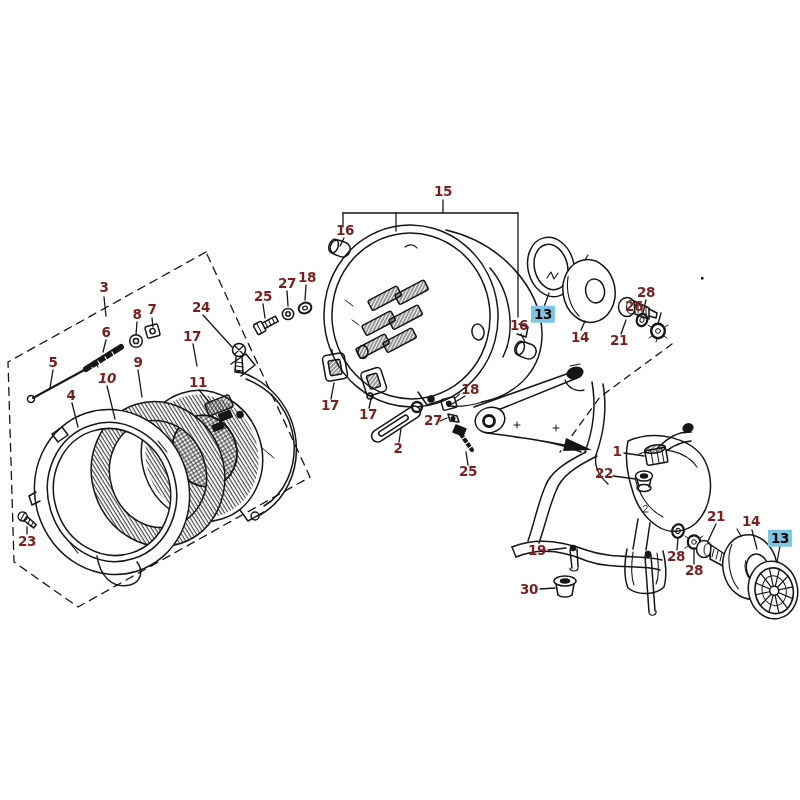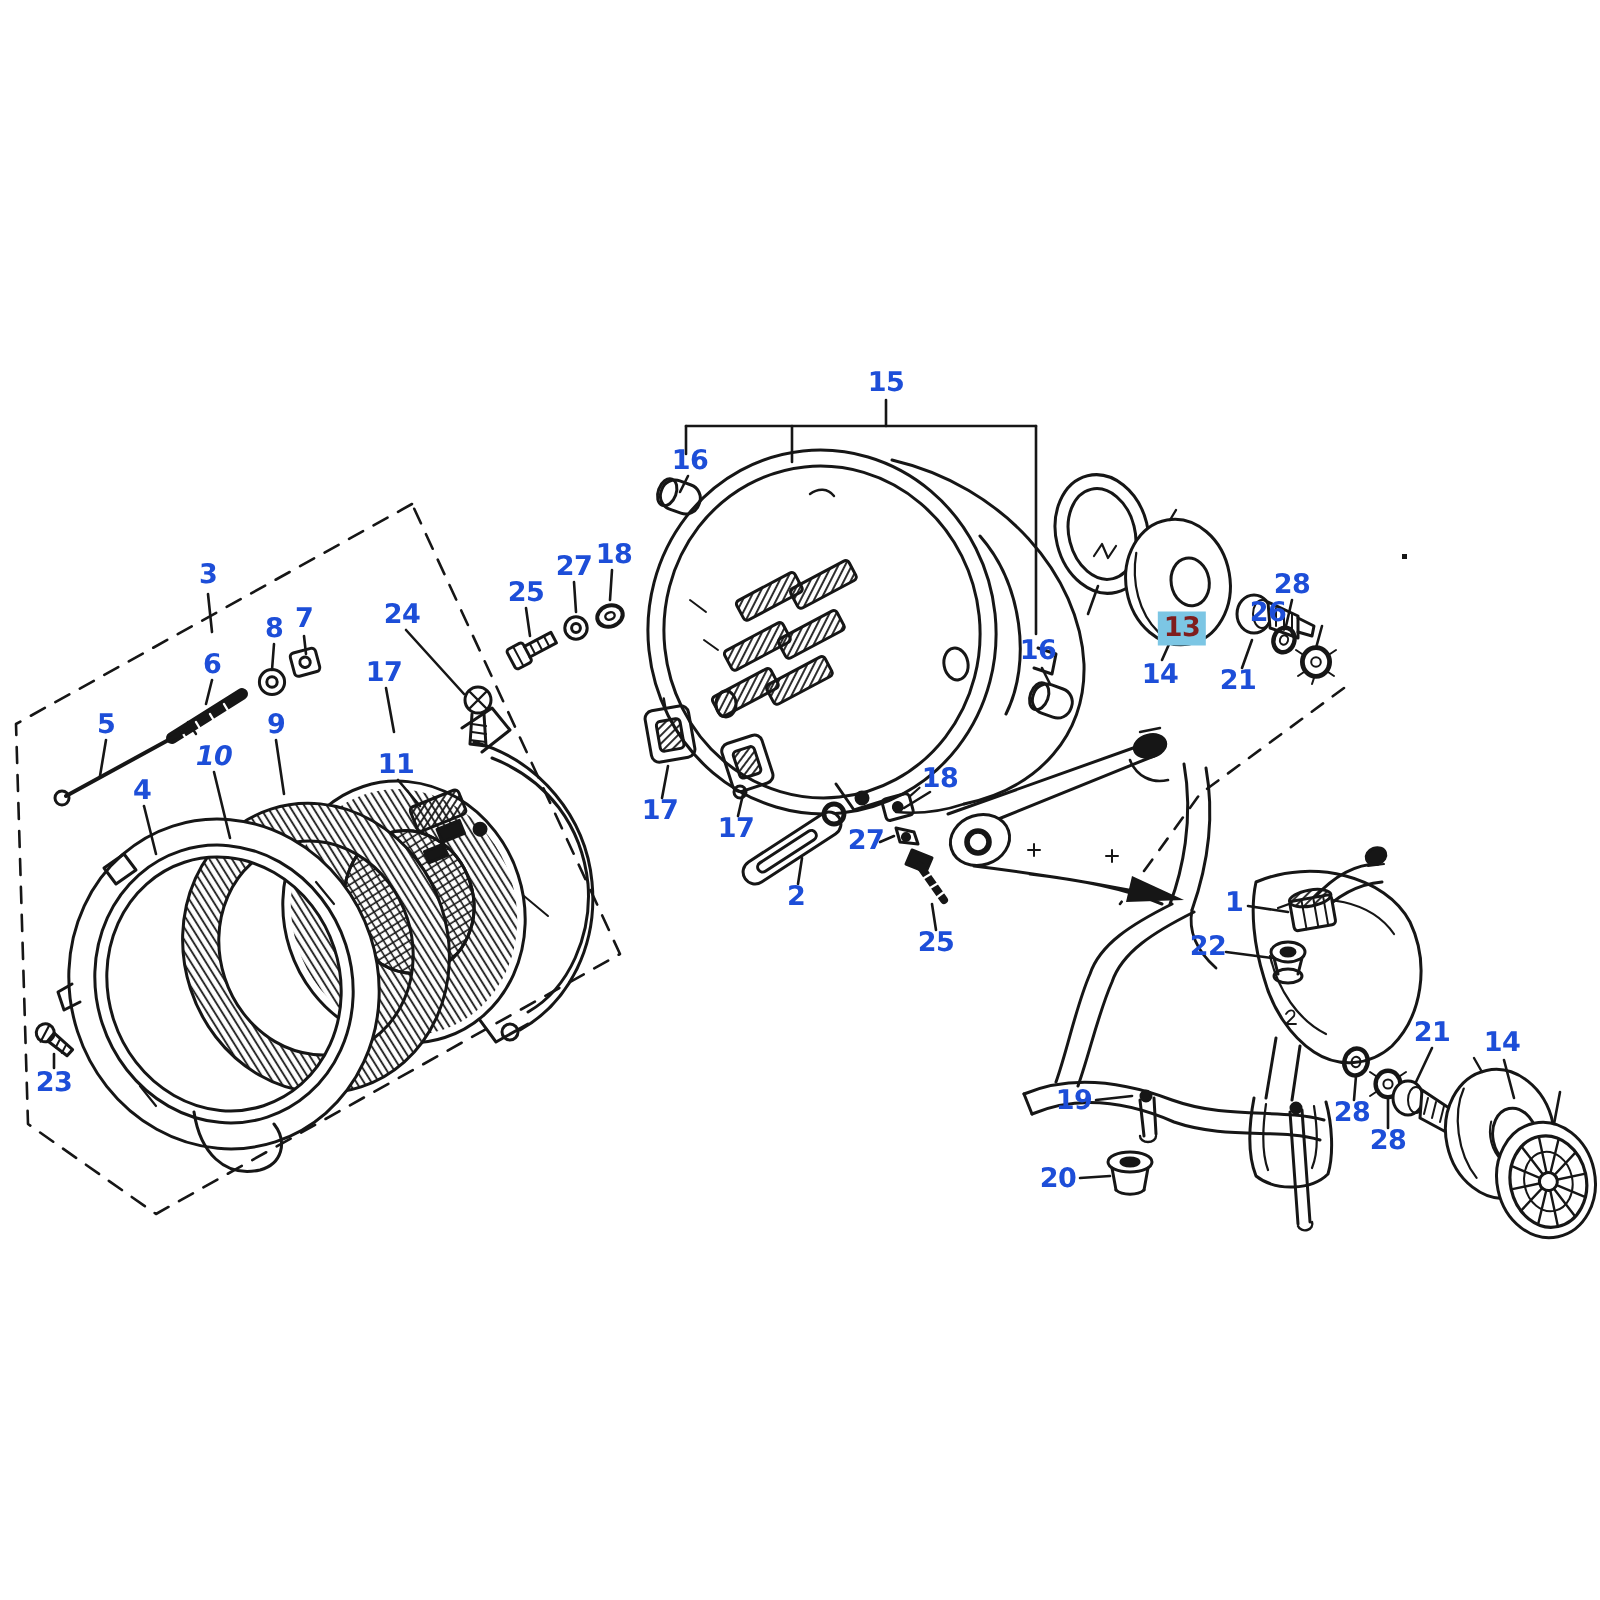--- a/index.html
+++ b/index.html
@@ -2,23 +2,23 @@
 <html><head>
 <meta charset="utf-8">
 <title>Parts Diagram</title>
 <style>
   html,body{margin:0;padding:0;background:#fff;}
   .stage{position:relative;width:800px;height:800px;background:#ffffff;overflow:hidden;
          font-family:"DejaVu Sans",sans-serif;}
   .stage svg{position:absolute;left:0;top:0;}
   .labels{position:absolute;left:0;top:0;width:800px;height:800px;pointer-events:none;}
   .part-label{position:absolute;transform:translate(-50%,-50%);
-      font:700 13.5px "DejaVu Sans",sans-serif;color:#1d4ed8;line-height:1;
+      font:700 13.5px "DejaVu Sans",sans-serif;color:#7f1d1d;line-height:1;
       white-space:nowrap;letter-spacing:-0.3px;pointer-events:auto;}
-  .part-label.highlighted{background:#7cc6e4;color:#7f1d1d;padding:2px 3px 1px 3px;margin-left:48px;}
+  .part-label.highlighted{background:#7cc6e4;color:#000000;padding:2px 3px 1px 3px;}
   g[data-name="leader-lines"] line{stroke:#161616;stroke-width:1.3;stroke-linecap:round;}
   .art{stroke:#161616;fill:none;stroke-width:1.5;stroke-linecap:round;stroke-linejoin:round;}
 </style>
 </head>
 <body>
 
 <div class="stage" data-name="parts-diagram-canvas">
 
 <svg width="800" height="800" viewBox="0 0 800 800" data-name="diagram-artwork">
   <defs>
@@ -406,21 +406,21 @@
       <div class="part-label" data-name="part-label-27-mid" style="left: 433px; top: 421px;">27</div>
       <div class="part-label" data-name="part-label-25-mid" style="left: 468px; top: 472px;">25</div>
       <div class="part-label highlighted" data-name="part-label-13-top" style="left: 543px; top: 314px;">13</div>
       <div class="part-label" data-name="part-label-14-top" style="left: 580px; top: 338px;">14</div>
       <div class="part-label" data-name="part-label-21-top" style="left: 619px; top: 341px;">21</div>
       <div class="part-label" data-name="part-label-28-top" style="left: 646px; top: 293px;">28</div>
       <div class="part-label" data-name="part-label-26" style="left: 634px; top: 307px;">26</div>
       <div class="part-label" data-name="part-label-1" style="left: 617px; top: 452px;">1</div>
       <div class="part-label" data-name="part-label-22" style="left: 604px; top: 474px;">22</div>
       <div class="part-label" data-name="part-label-19" style="left: 537px; top: 551px; text-align: right;">19</div>
-      <div class="part-label" data-name="part-label-20" style="left: 529px; top: 590px;">20</div>
+      <div class="part-label" data-name="part-label-20" style="left: 529px; top: 590px;">30</div>
       <div class="part-label" data-name="part-label-21-bottom" style="left: 716px; top: 517px;">21</div>
       <div class="part-label" data-name="part-label-14-bottom" style="left: 751px; top: 522px;">14</div>
       <div class="part-label highlighted" data-name="part-label-13-bottom" style="left: 780px; top: 538px;">13</div>
       <div class="part-label" data-name="part-label-28-a" style="left: 676px; top: 557px;">28</div>
       <div class="part-label" data-name="part-label-28-b" style="left: 694px; top: 571px;">28</div>
     </div>
 
 </div>
 
 </body></html>

